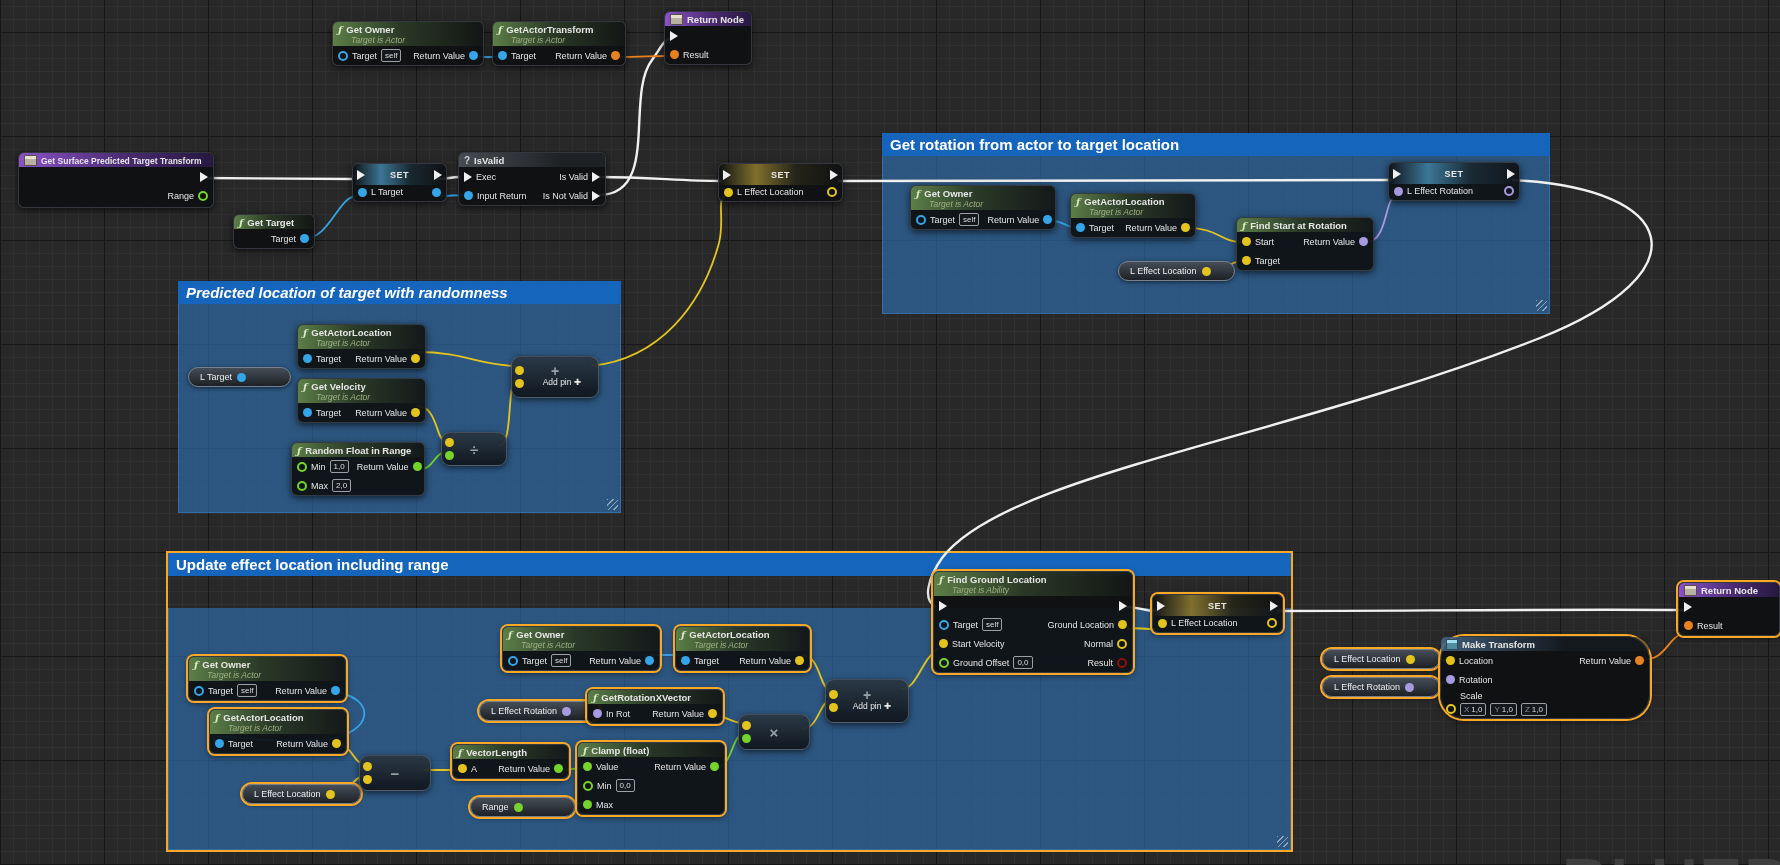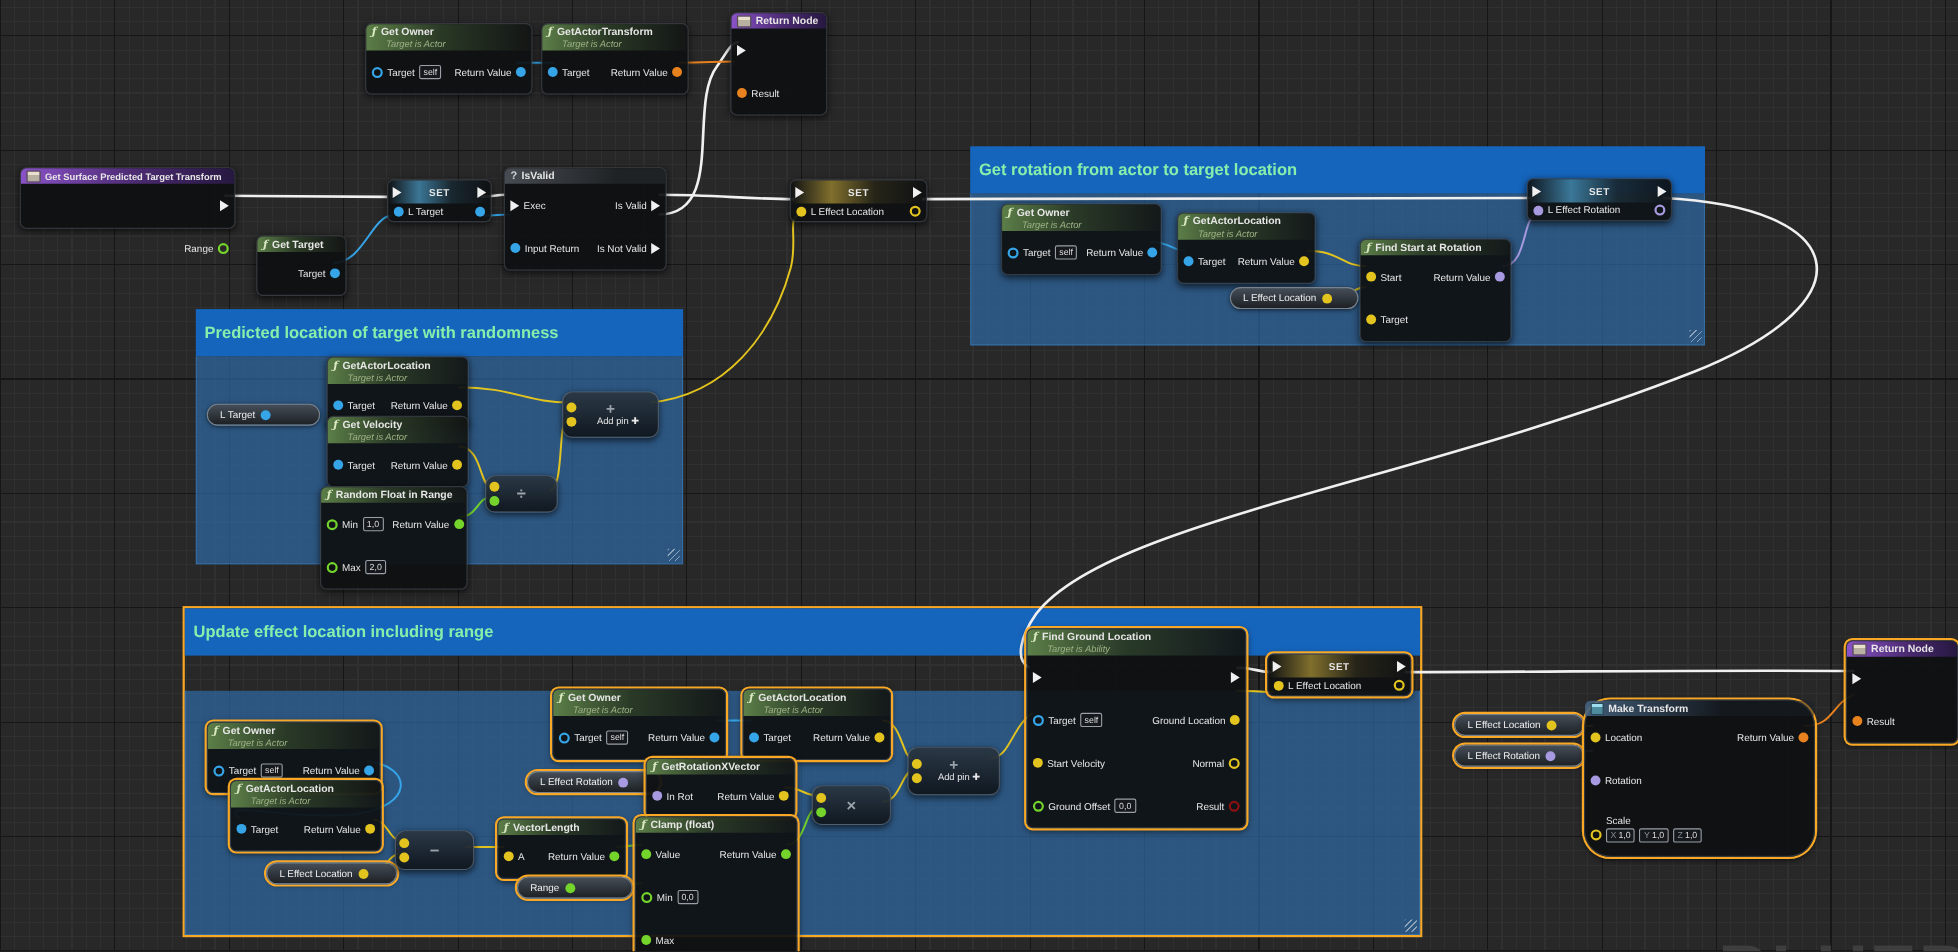--- a/index.html
+++ b/index.html
@@ -7,21 +7,21 @@
     background-color:#282828;
     background-image:
       repeating-linear-gradient(0deg,#161616 0 1px,transparent 1px 104px),
       repeating-linear-gradient(90deg,#161616 0 1px,transparent 1px 104px),
       repeating-linear-gradient(0deg,#303030 0 1px,transparent 1px 13px),
       repeating-linear-gradient(90deg,#303030 0 1px,transparent 1px 13px);
     font-family:"Liberation Sans",sans-serif;}
   .wm{position:absolute;left:1562px;top:845px;z-index:0;font-size:64px;font-weight:bold;color:#3e3e3e;letter-spacing:2px;white-space:nowrap;}
   
   .comment{position:absolute;z-index:1;display:flex;flex-direction:column;}
-  .chdr{height:23px;background:#1565bd;color:#86efac;font-size:15px;font-weight:bold;line-height:23px;padding:10px 8px;white-space:nowrap;}
+  .chdr{height:23px;background:#1565bd;color:#ffffff;font-size:15px;font-weight:bold;line-height:23px;padding:0 8px;white-space:nowrap;}
   .cbody{flex:1;background:rgba(45,105,165,.70);border:1px solid rgba(60,130,195,.55);border-top:none;position:relative;}
   .cbody::after{content:"";position:absolute;right:2px;bottom:2px;width:11px;height:11px;
     background:repeating-linear-gradient(135deg,rgba(220,230,240,.55) 0 1px,transparent 1px 4px);}
   .csel{border:2px solid #f9a825;}
   
   svg.wires{position:absolute;left:0;top:0;z-index:2;pointer-events:none;}
   svg.wires path{fill:none;}
   .we{stroke:#f0f0f0;stroke-width:2.4px;}
   .wb{stroke:#35a5e8;stroke-width:1.8px;}
   .wy{stroke:#e3c41f;stroke-width:1.8px;}
@@ -36,21 +36,21 @@
   .t1{display:flex;align-items:center;gap:4px;font-weight:bold;font-size:9.5px;white-space:nowrap;}
   .t2{font-style:italic;color:#9db184;font-size:8.5px;margin-left:13px;white-space:nowrap;}
   .hdr-fn{background:linear-gradient(90deg,rgba(96,132,74,.95),rgba(52,72,44,.72) 45%,rgba(26,30,24,.35));}
   .hdr-ev{background:linear-gradient(90deg,#8a52c8,#4a2a70 55%,#261840);text-align:right;}
   .hdr-dk{background:linear-gradient(90deg,#474c52,#1f2225 70%);}
   .hdr-mk{background:linear-gradient(90deg,rgba(70,100,130,.9),rgba(25,32,40,.5) 60%);}
   .fico{font-family:"DejaVu Serif",serif;font-style:italic;font-weight:bold;color:#d9e9c2;font-size:10px;}
   .qico{color:#cfd4d8;font-weight:bold;font-size:10px;}
   .bico{display:inline-block;width:11px;height:9px;background:linear-gradient(180deg,#e8e0cc 0 3px,#b8b0a0 3px);border:1px solid #55504a;border-radius:1px;}
   .mico{display:inline-block;width:10px;height:9px;background:linear-gradient(180deg,#9fdcee 0 3px,#4e8ca0 3px);border:1px solid #2a4a58;border-radius:1px;}
-  .row{display:flex;justify-content:space-between;align-items:center;padding:12px 5px;min-height:15px;gap:8px;}
+  .row{display:flex;justify-content:space-between;align-items:center;padding:2px 5px;min-height:15px;gap:8px;}
   .pl,.pr{display:flex;align-items:center;gap:4px;white-space:nowrap;}
   .pin{width:9px;height:9px;border-radius:50%;flex:none;}
   .hollow{background:transparent !important;border:2px solid;width:6px;height:6px;}
   .c-blue{background:#35a5e8;border-color:#35a5e8;}
   .c-yel{background:#e3c41f;border-color:#e3c41f;}
   .c-grn{background:#74d42c;border-color:#74d42c;}
   .c-lav{background:#a79ae0;border-color:#a79ae0;}
   .c-org{background:#e8821e;border-color:#e8821e;}
   .c-red{background:#8c1010;border-color:#8c1010;}
   .exec{width:0;height:0;border-top:5px solid transparent;border-bottom:5px solid transparent;border-left:8px solid #f0f0f0;flex:none;}
@@ -80,21 +80,21 @@
 <body>
 
 <div class="canvas">
 
   <div class="wm">BLUEPRINTUE</div>
 
   <div class="comment" style="left:882px;top:133px;width:668px;height:181px;">
     <div class="chdr">Get rotation from actor to target location</div>
     <div class="cbody"></div>
   </div>
-  <div class="comment" style="left:178px;top:281px;width:443px;height:232px;">
+  <div class="comment" style="left:178px;top:281px;width:443px;height:232px;font-style:italic;">
     <div class="chdr">Predicted location of target with randomness</div>
     <div class="cbody"></div>
   </div>
   <div class="comment csel" style="left:166px;top:551px;width:1123px;height:297px;gap:32px;">
     <div class="chdr">Update effect location including range</div>
     <div class="cbody"></div>
   </div>
 
   <svg class="wires" width="1780" height="865">
     <path class="we" d="M204,178 L352,179"></path>

